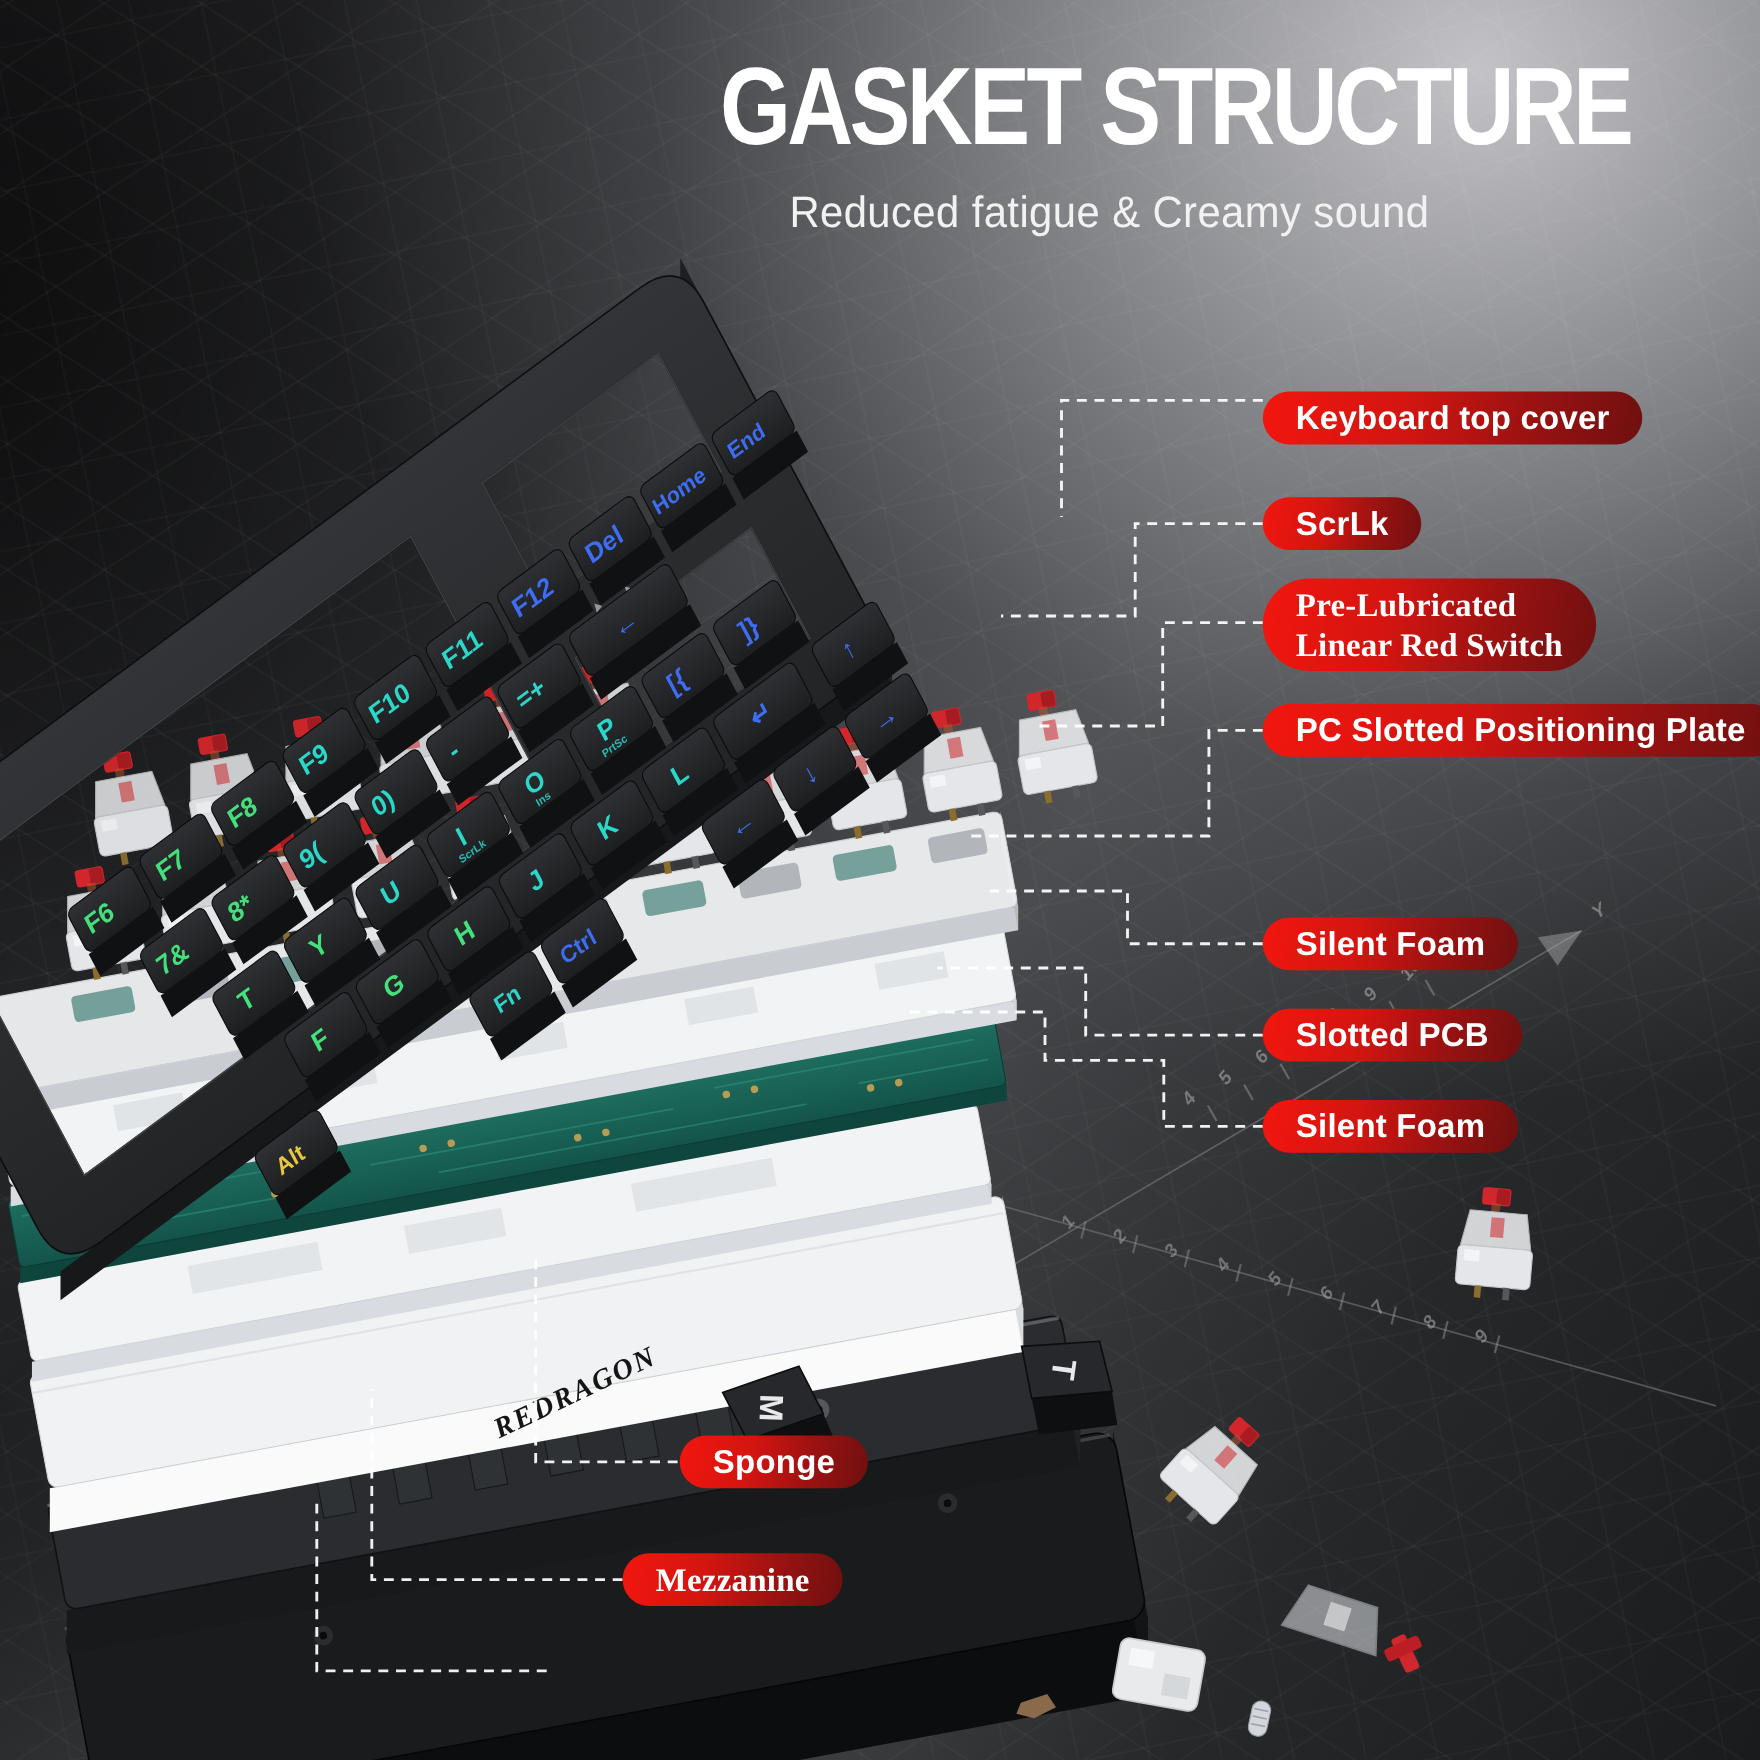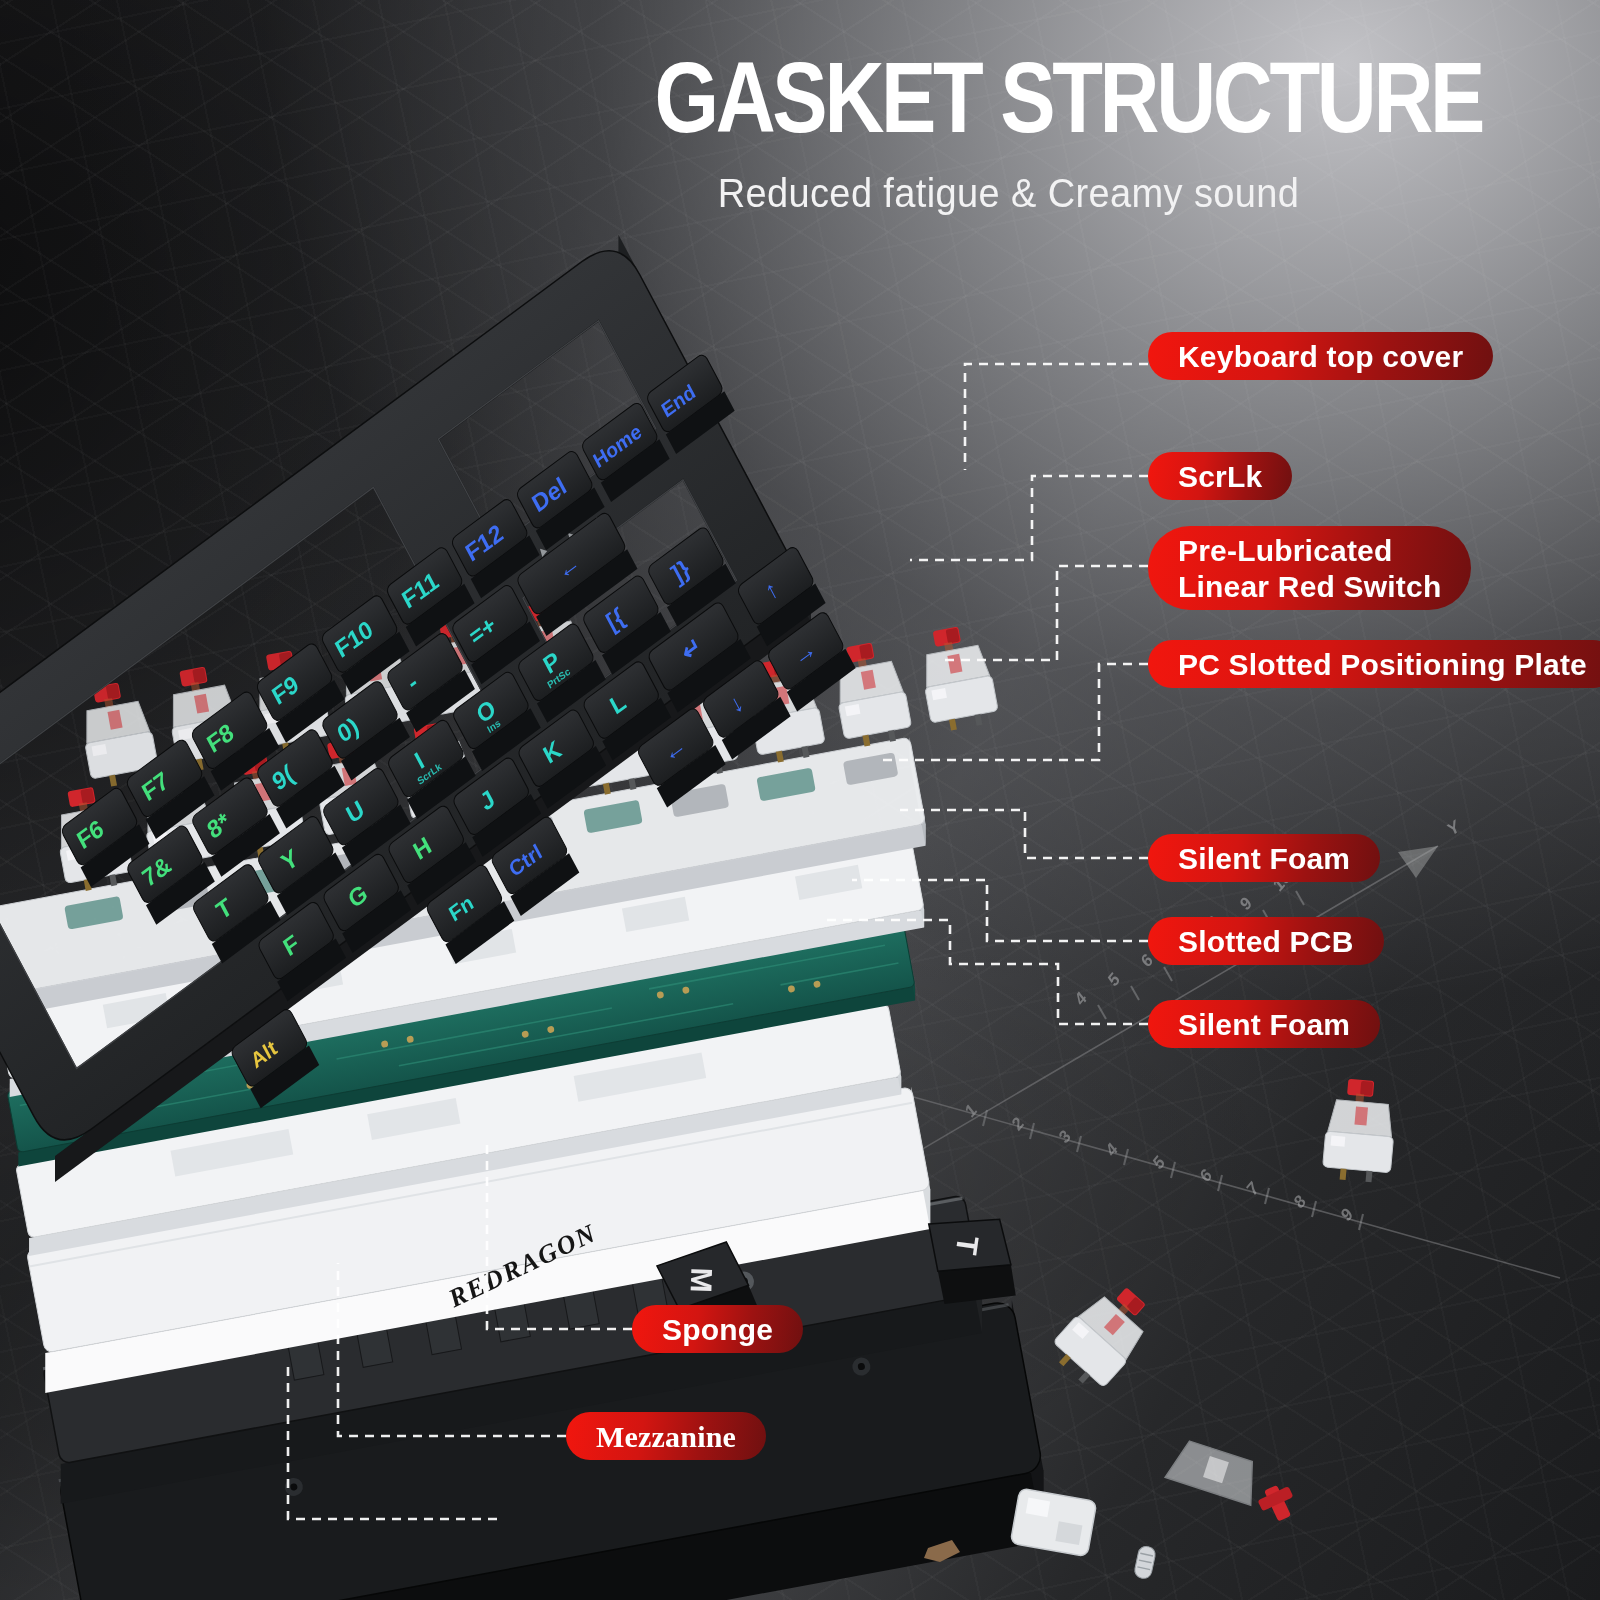--- a/index.html
+++ b/index.html
@@ -21,21 +21,21 @@
   .kl{font:700 24px "Liberation Sans",sans-serif}
   .ks{font:700 10px "Liberation Sans",sans-serif;opacity:.85}
   .axis{stroke:#aaacae;stroke-width:1.6;opacity:.38;fill:none}
   .tick{stroke:#aaacae;stroke-width:2;opacity:.4}
   .tlab{font:italic 700 17px "Liberation Sans",sans-serif;fill:#bcbdbf;opacity:.5}
   .conn{stroke:#ffffff;stroke-width:2.6;stroke-dasharray:9 7;fill:none;opacity:.93}
   .pill{position:absolute;z-index:3;display:flex;align-items:center;justify-content:center;
     padding:0 30px;height:48px;border-radius:26px;
     background:linear-gradient(100deg,#f2160e 0%,#d31511 38%,#9d1211 68%,#6f1010 100%);
     color:#fff;font:700 30px/1.1 "Liberation Sans",sans-serif;white-space:nowrap;letter-spacing:.2px;}
-  .pill.two{height:84px;border-radius:42px;flex-direction:column;align-items:flex-start;justify-content:center;gap:3px;}
+  .pill.two{height:84px;border-radius:42px;flex-direction:column;align-items:flex-start;justify-content:center;gap:3px;font-family:Liberation Serif, serif;}
   #hdr{position:absolute;top:40px;right:118px;z-index:4;text-align:center;}
   #hdr .t{color:#ffffff;font-weight:700;font-size:100px;letter-spacing:-4px;
     transform:scaleX(.83);transform-origin:right top;white-space:nowrap;}
   #hdr .s{color:#f2f2f3;font-weight:400;font-size:40px;margin-top:16px;letter-spacing:.4px;
     transform:scaleX(.95);transform-origin:right top;white-space:nowrap;}
 </style>
 </head>
 <body>
 
 <div id="canvas">
@@ -522,21 +522,21 @@
       <path class="conn" d="M1148 664 H1099 V760 H880"></path>
       <path class="conn" d="M1148 858 H1025 V810 H900"></path>
       <path class="conn" d="M1148 941 H987 V880 H852"></path>
       <path class="conn" d="M1148 1024 H1058 V964 H950 V920 H824"></path>
       <path class="conn" d="M632 1329 H487 V1140"></path>
       <path class="conn" d="M566 1436 H338 V1263"></path>
       <path class="conn" d="M497 1519 H288 V1367"></path>
     </g>
   </svg>
 
-  <div class="pill" style="left:1148px;top:332px;">
+  <div class="pill" style="left:1148px;top:356px;">
       <span>Keyboard top cover</span>
     </div>
   <div class="pill" style="left:1148px;top:452px;">
       <span>ScrLk</span>
     </div>
   <div class="pill two" style="left:1148px;top:526px;">
     <span>Pre-Lubricated</span>
     <span>Linear Red Switch</span>
   </div>
   <div class="pill" style="left:1148px;top:640px;">
@@ -544,21 +544,21 @@
     </div>
   <div class="pill" style="left:1148px;top:834px;">
       <span>Silent Foam</span>
     </div>
   <div class="pill" style="left:1148px;top:917px;">
       <span>Slotted PCB</span>
     </div>
   <div class="pill" style="left:1148px;top:1000px;">
       <span>Silent Foam</span>
     </div>
-  <div class="pill" style="left:632px;top:1305px;text-align:right;">
+  <div class="pill" style="left:618px;top:1305px;text-align:right;">
       <span>Sponge</span>
     </div>
   <div class="pill" style="left:566px;top:1412px;font-family:Liberation Serif, serif;">
       <span>Mezzanine</span>
     </div>
 
   <div id="hdr">
     <div class="t">GASKET STRUCTURE</div>
     <div class="s">Reduced fatigue &amp; Creamy sound</div>
   </div>

